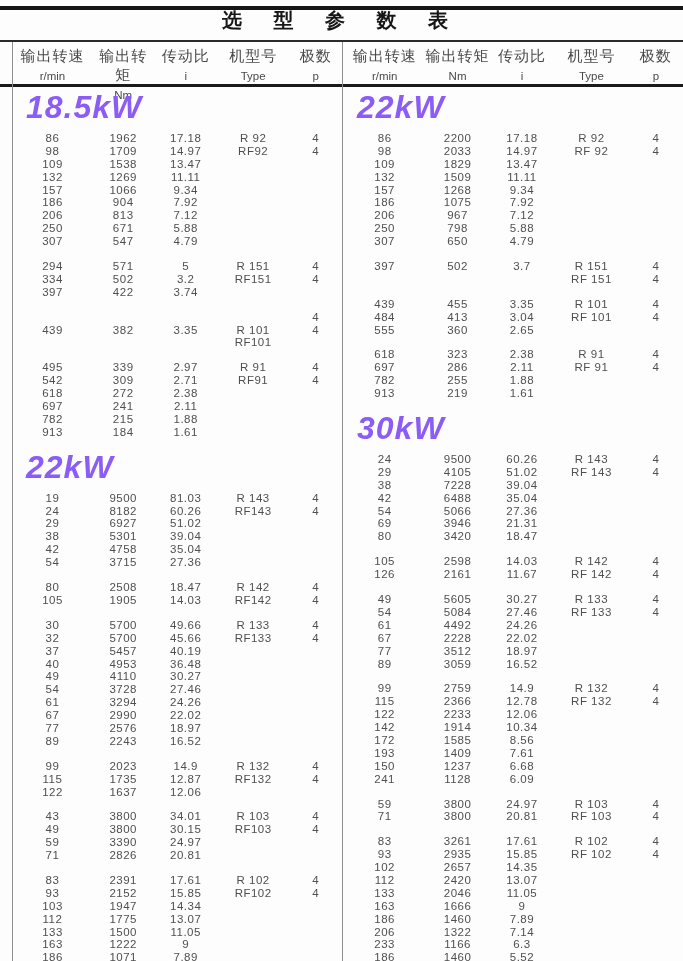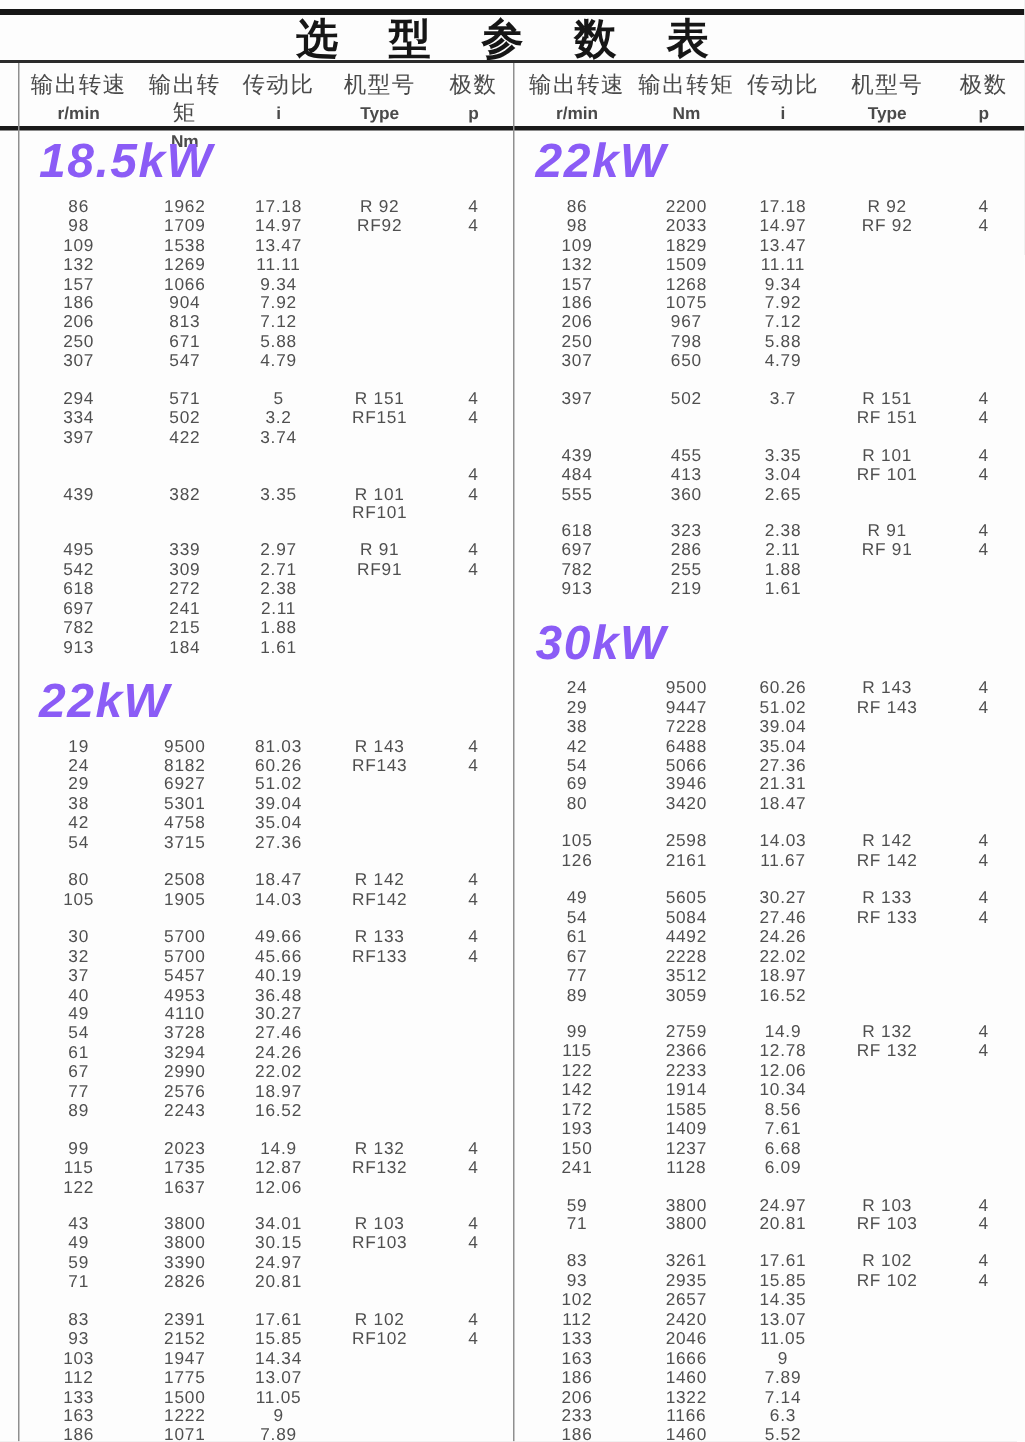--- a/index.html
+++ b/index.html
@@ -8,36 +8,36 @@
     width:683px;height:961px;
     background:#fdfdfd;
     font-family:"Liberation Sans","DejaVu Sans",sans-serif;
     color:#4f4f4f;
     overflow:hidden;
   }
   .top-rule{position:absolute;left:0;right:0;top:6px;height:4px;background:#161616;}
   .title{
     position:absolute;left:0;right:0;top:7px;margin:0;
     text-align:center;
-    font-size:28px;font-weight:bold;color:#161616;
+    font-size:20px;font-weight:bold;color:#161616;
     letter-spacing:13px;
   }
   .title-rule{position:absolute;left:0;right:0;top:40px;height:2px;background:#2b2b2b;}
   .header-rule{position:absolute;left:0;right:0;top:84px;height:3px;background:#1a1a1a;}
   .left-border{position:absolute;left:12px;top:42px;bottom:0;width:1px;background:#8f8f8f;}
   .center-divider{position:absolute;left:342px;top:42px;bottom:0;width:1px;background:#8f8f8f;}
 
   .panel{position:absolute;top:44px;}
   .panel.left{left:13px;width:329px;}
   .panel.right{left:344px;width:339px;}
 
   .col-header{display:grid;grid-template-columns:24% 19% 19% 22% 16%;height:40px;}
   .col-cell{text-align:center;}
   .col-zh{font-size:15px;letter-spacing:1px;color:#4a4a4a;padding-top:3px;}
-  .col-unit{font-size:11.5px;color:#4a4a4a;padding-top:4px;font-weight:bold;}
+  .col-unit{font-size:11.5px;color:#4a4a4a;padding-top:4px;}
 
   .power-section{margin:0;}
   .power-heading{
     margin:7px 0 9px 13px;
     font-size:32px;font-weight:bold;color:#8b5cf6;
     letter-spacing:1px;line-height:1;font-style:italic;
   }
   .block{margin-bottom:12px;}
   .row{display:grid;grid-template-columns:24% 19% 19% 22% 16%;height:12.9px;}
   .cell{
@@ -648,21 +648,21 @@
         <div class="block">
           <div class="row">
             <div class="cell">24</div>
             <div class="cell">9500</div>
             <div class="cell">60.26</div>
             <div class="cell">R 143</div>
             <div class="cell">4</div>
           </div>
           <div class="row">
             <div class="cell">29</div>
-            <div class="cell">9447</div>
+            <div class="cell">4105</div>
             <div class="cell">51.02</div>
             <div class="cell">RF 143</div>
             <div class="cell">4</div>
           </div>
           <div class="row">
             <div class="cell">38</div>
             <div class="cell">7228</div>
             <div class="cell">39.04</div>
             <div class="cell"></div>
             <div class="cell"></div>

